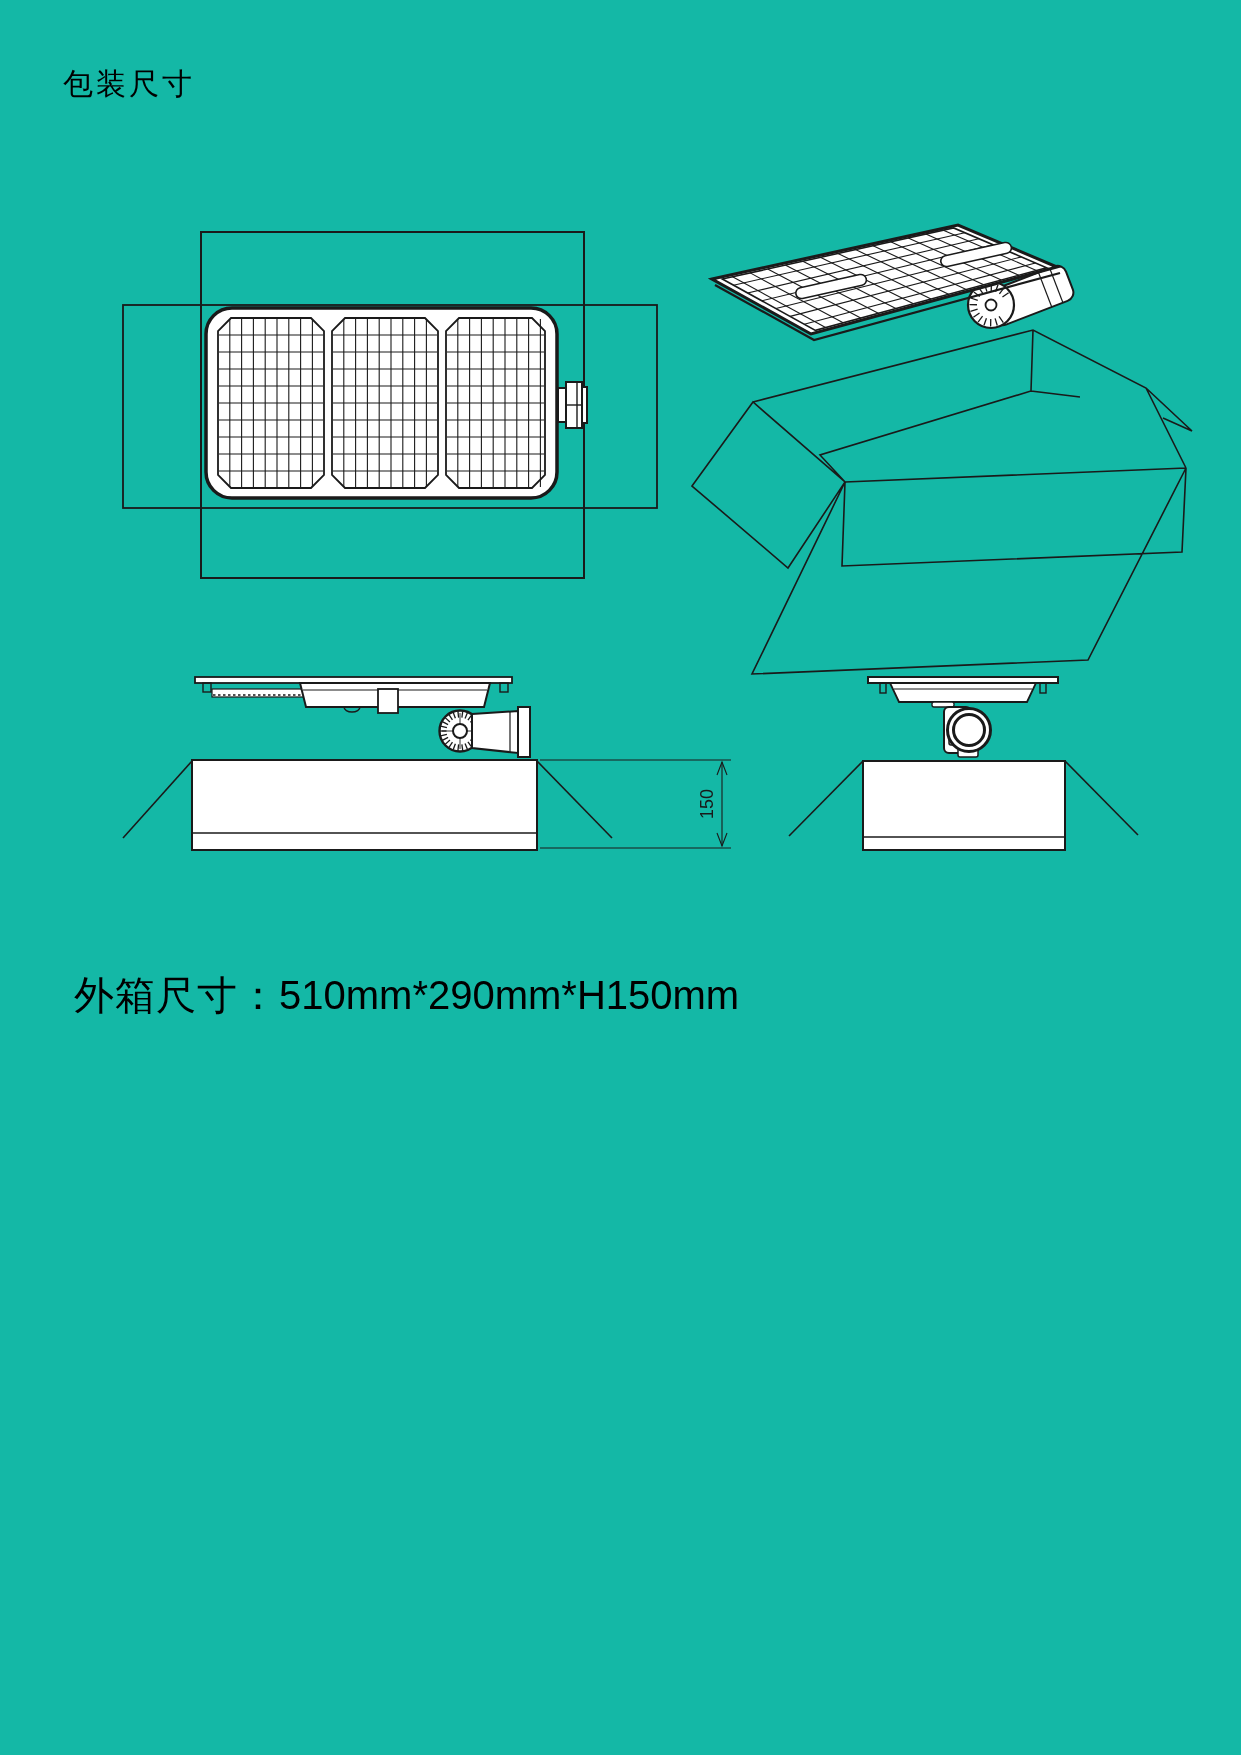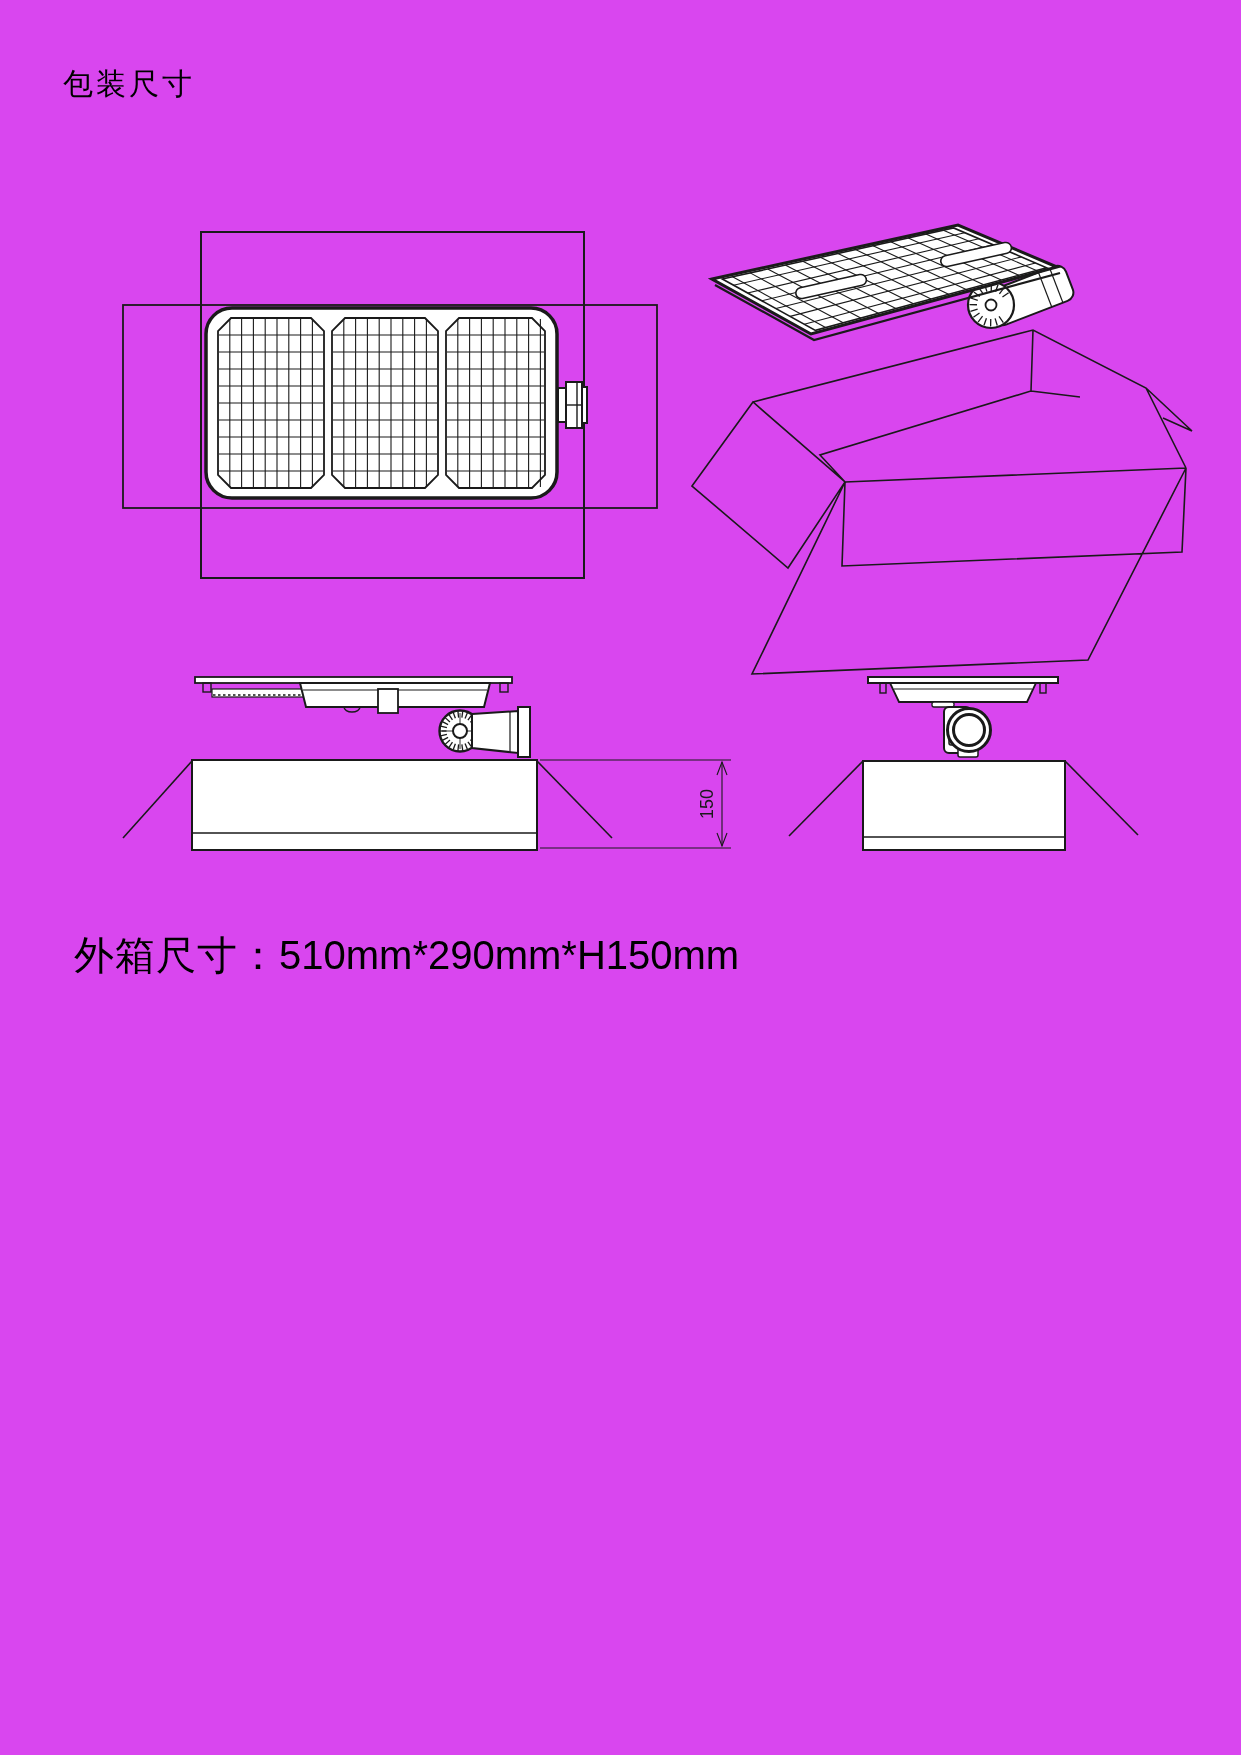--- a/index.html
+++ b/index.html
@@ -1,30 +1,30 @@
 <!DOCTYPE html>
 <html><head>
 <meta charset="utf-8">
 <style>
   html,body{margin:0;padding:0;background:#e8e8e8;}
   .page{
     position:relative;
     width:1241px;height:1755px;
     margin:0 auto;
-    background:#d946ef;
+    background:#14b8a6;
     font-family:"Liberation Sans","DejaVu Sans",sans-serif;
     color:#000;
     overflow:hidden;
   }
   .page-title{
     position:absolute;left:63px;top:64px;
     font-size:30px;letter-spacing:3px;font-weight:400;
   }
   .art{position:absolute;left:0;top:0;}
-  .specs{position:absolute;left:63px;top:928px;}
+  .specs{position:absolute;left:63px;top:968px;}
   .spec-line{white-space:nowrap;}
   .spec-line.line1{padding-left:11px;margin-bottom:6px;}
   .cjk{font-size:40px;letter-spacing:1px;}
   .val{font-size:40px;letter-spacing:0;}
 </style>
 </head>
 <body>
 
 <div class="page">
 

